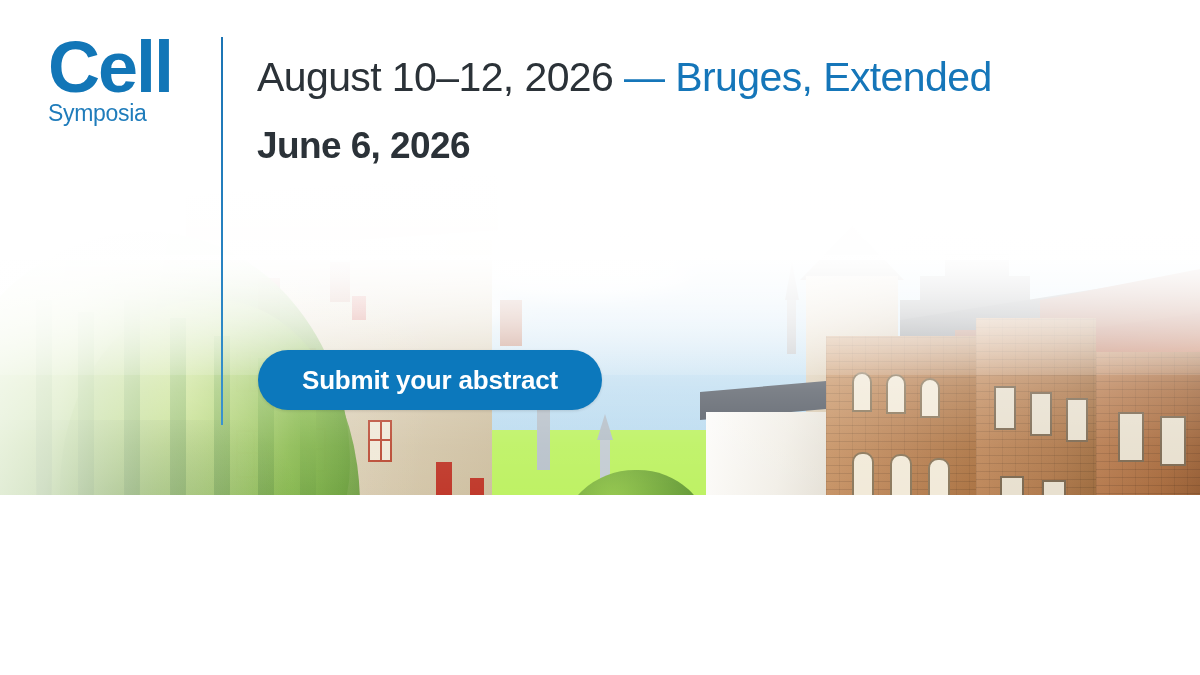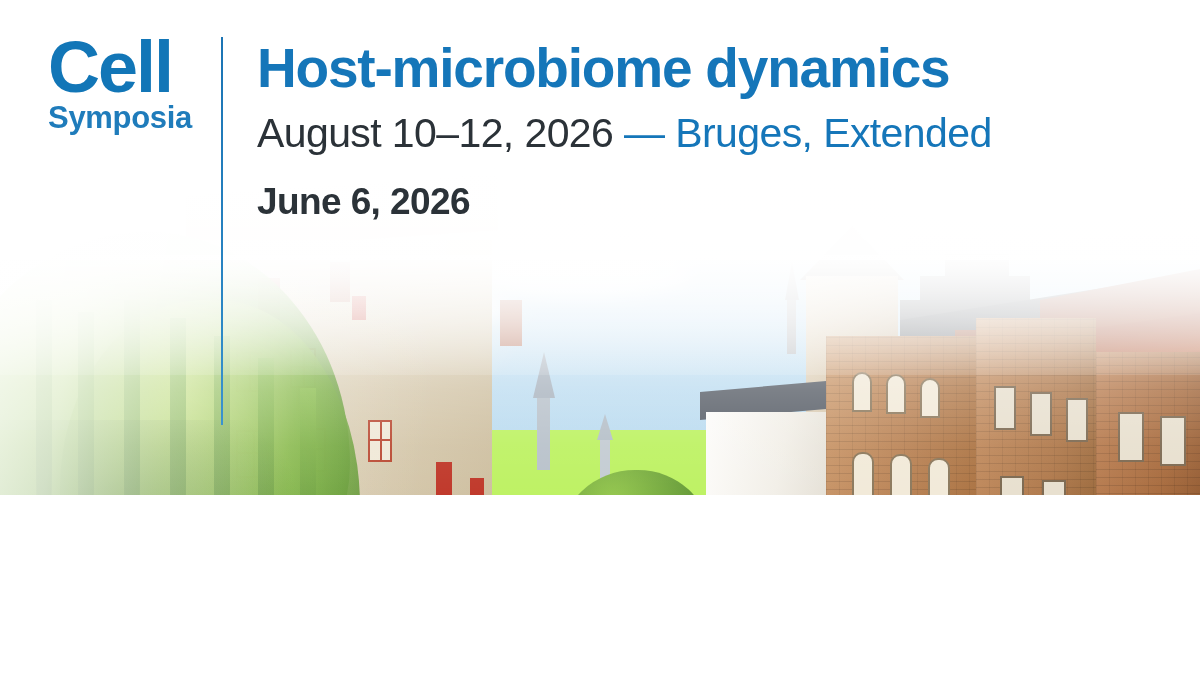--- a/index.html
+++ b/index.html
@@ -276,22 +276,22 @@
 
   
   .content{position:absolute;inset:0;}
 
   .logo{position:absolute;left:48px;top:34px;width:152px;}
   .logo-cell{
     font-size:72px;line-height:.92;font-weight:bold;color:#1276b7;
     letter-spacing:-2px;font-family:"Liberation Sans","DejaVu Sans",sans-serif;
   }
   .logo-symposia{
-    margin-top:2px;font-size:31px;line-height:1;color:#1f7cbb;
-    font-weight:700;letter-spacing:-.3px;
+    margin-top:2px;font-size:23px;line-height:1;color:#1f7cbb;
+    font-weight:400;letter-spacing:-.3px;
   }
 
   .divider{
     position:absolute;left:221px;top:37px;width:2px;height:388px;
     background:linear-gradient(180deg,#1b74b4 0%,#2a86c4 70%,#3a93cf 100%);
   }
 
   .textblock{position:absolute;left:257px;top:40px;width:900px;}
 
   .title{
@@ -464,27 +464,27 @@
   <div class="content">
 
     <div class="logo">
       <div class="logo-cell">Cell</div>
       <div class="logo-symposia">Symposia</div>
     </div>
 
     <div class="divider"></div>
 
     <div class="textblock">
-      <h1 class="title">Host-microbiome dynamics</h1>
 
       <div class="dateline">
         <span>August 10–12, 2026</span>
         <span class="place">—</span>
         <span class="place">Bruges, Extended</span>
       </div>
 
       <div class="deadline">
         <span class="strong">June 6, 2026</span>
       </div>
     </div>
 
+    <button class="cta">Submit your abstract</button>
   </div>
 </div>
 
 </body></html>

